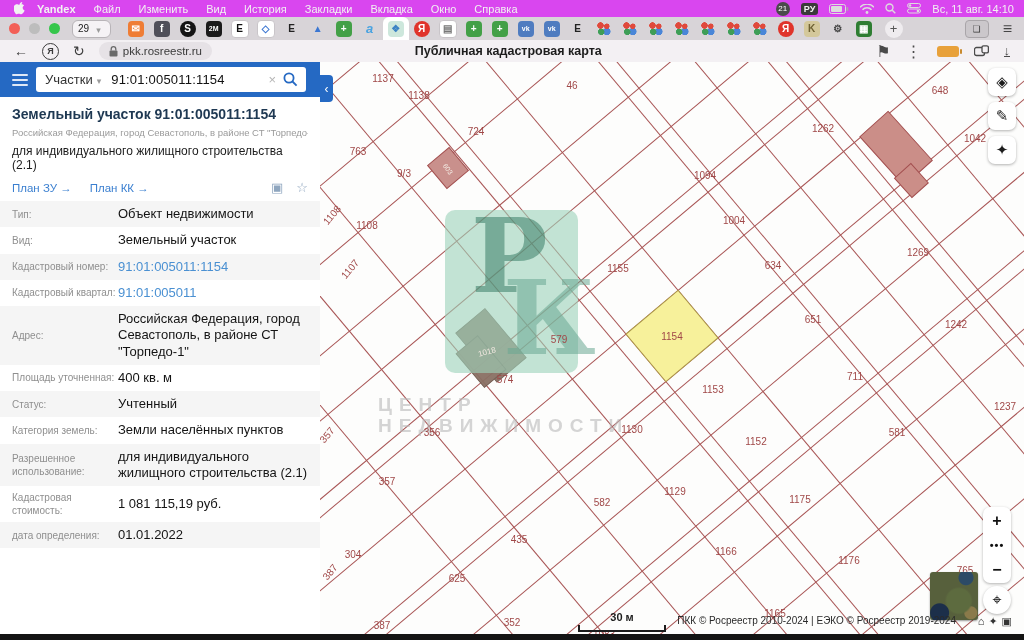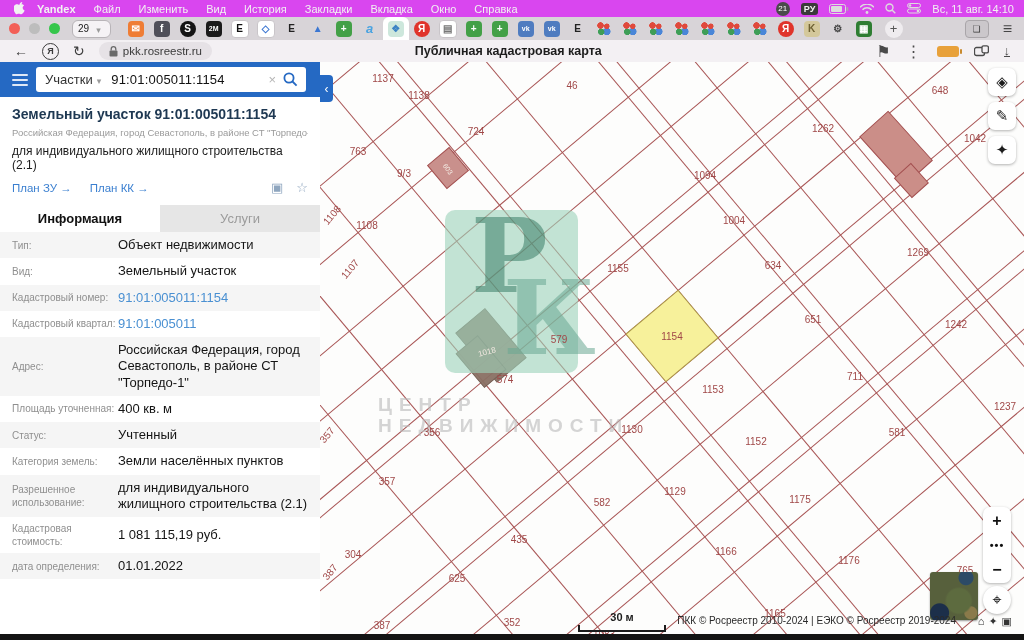--- a/index.html
+++ b/index.html
@@ -323,24 +323,20 @@
       <div id="result-links">
         <span class="plink">План ЗУ →</span>
         <span class="plink">План КК →</span>
         <span id="link-icons">
           <span>▣</span>
           <span>☆</span>
         </span>
       </div>
     </div>
 
-    <div id="tabs">
-      <span class="ptab active">Информация</span>
-      <span class="ptab inactive">Услуги</span>
-    </div>
 
     <div id="info-rows">
         <div class="row">
           <span class="lab">Тип:</span>
           <span class="val">Объект недвижимости</span>
         </div>
         <div class="row">
           <span class="lab">Вид:</span>
           <span class="val">Земельный участок</span>
         </div>

